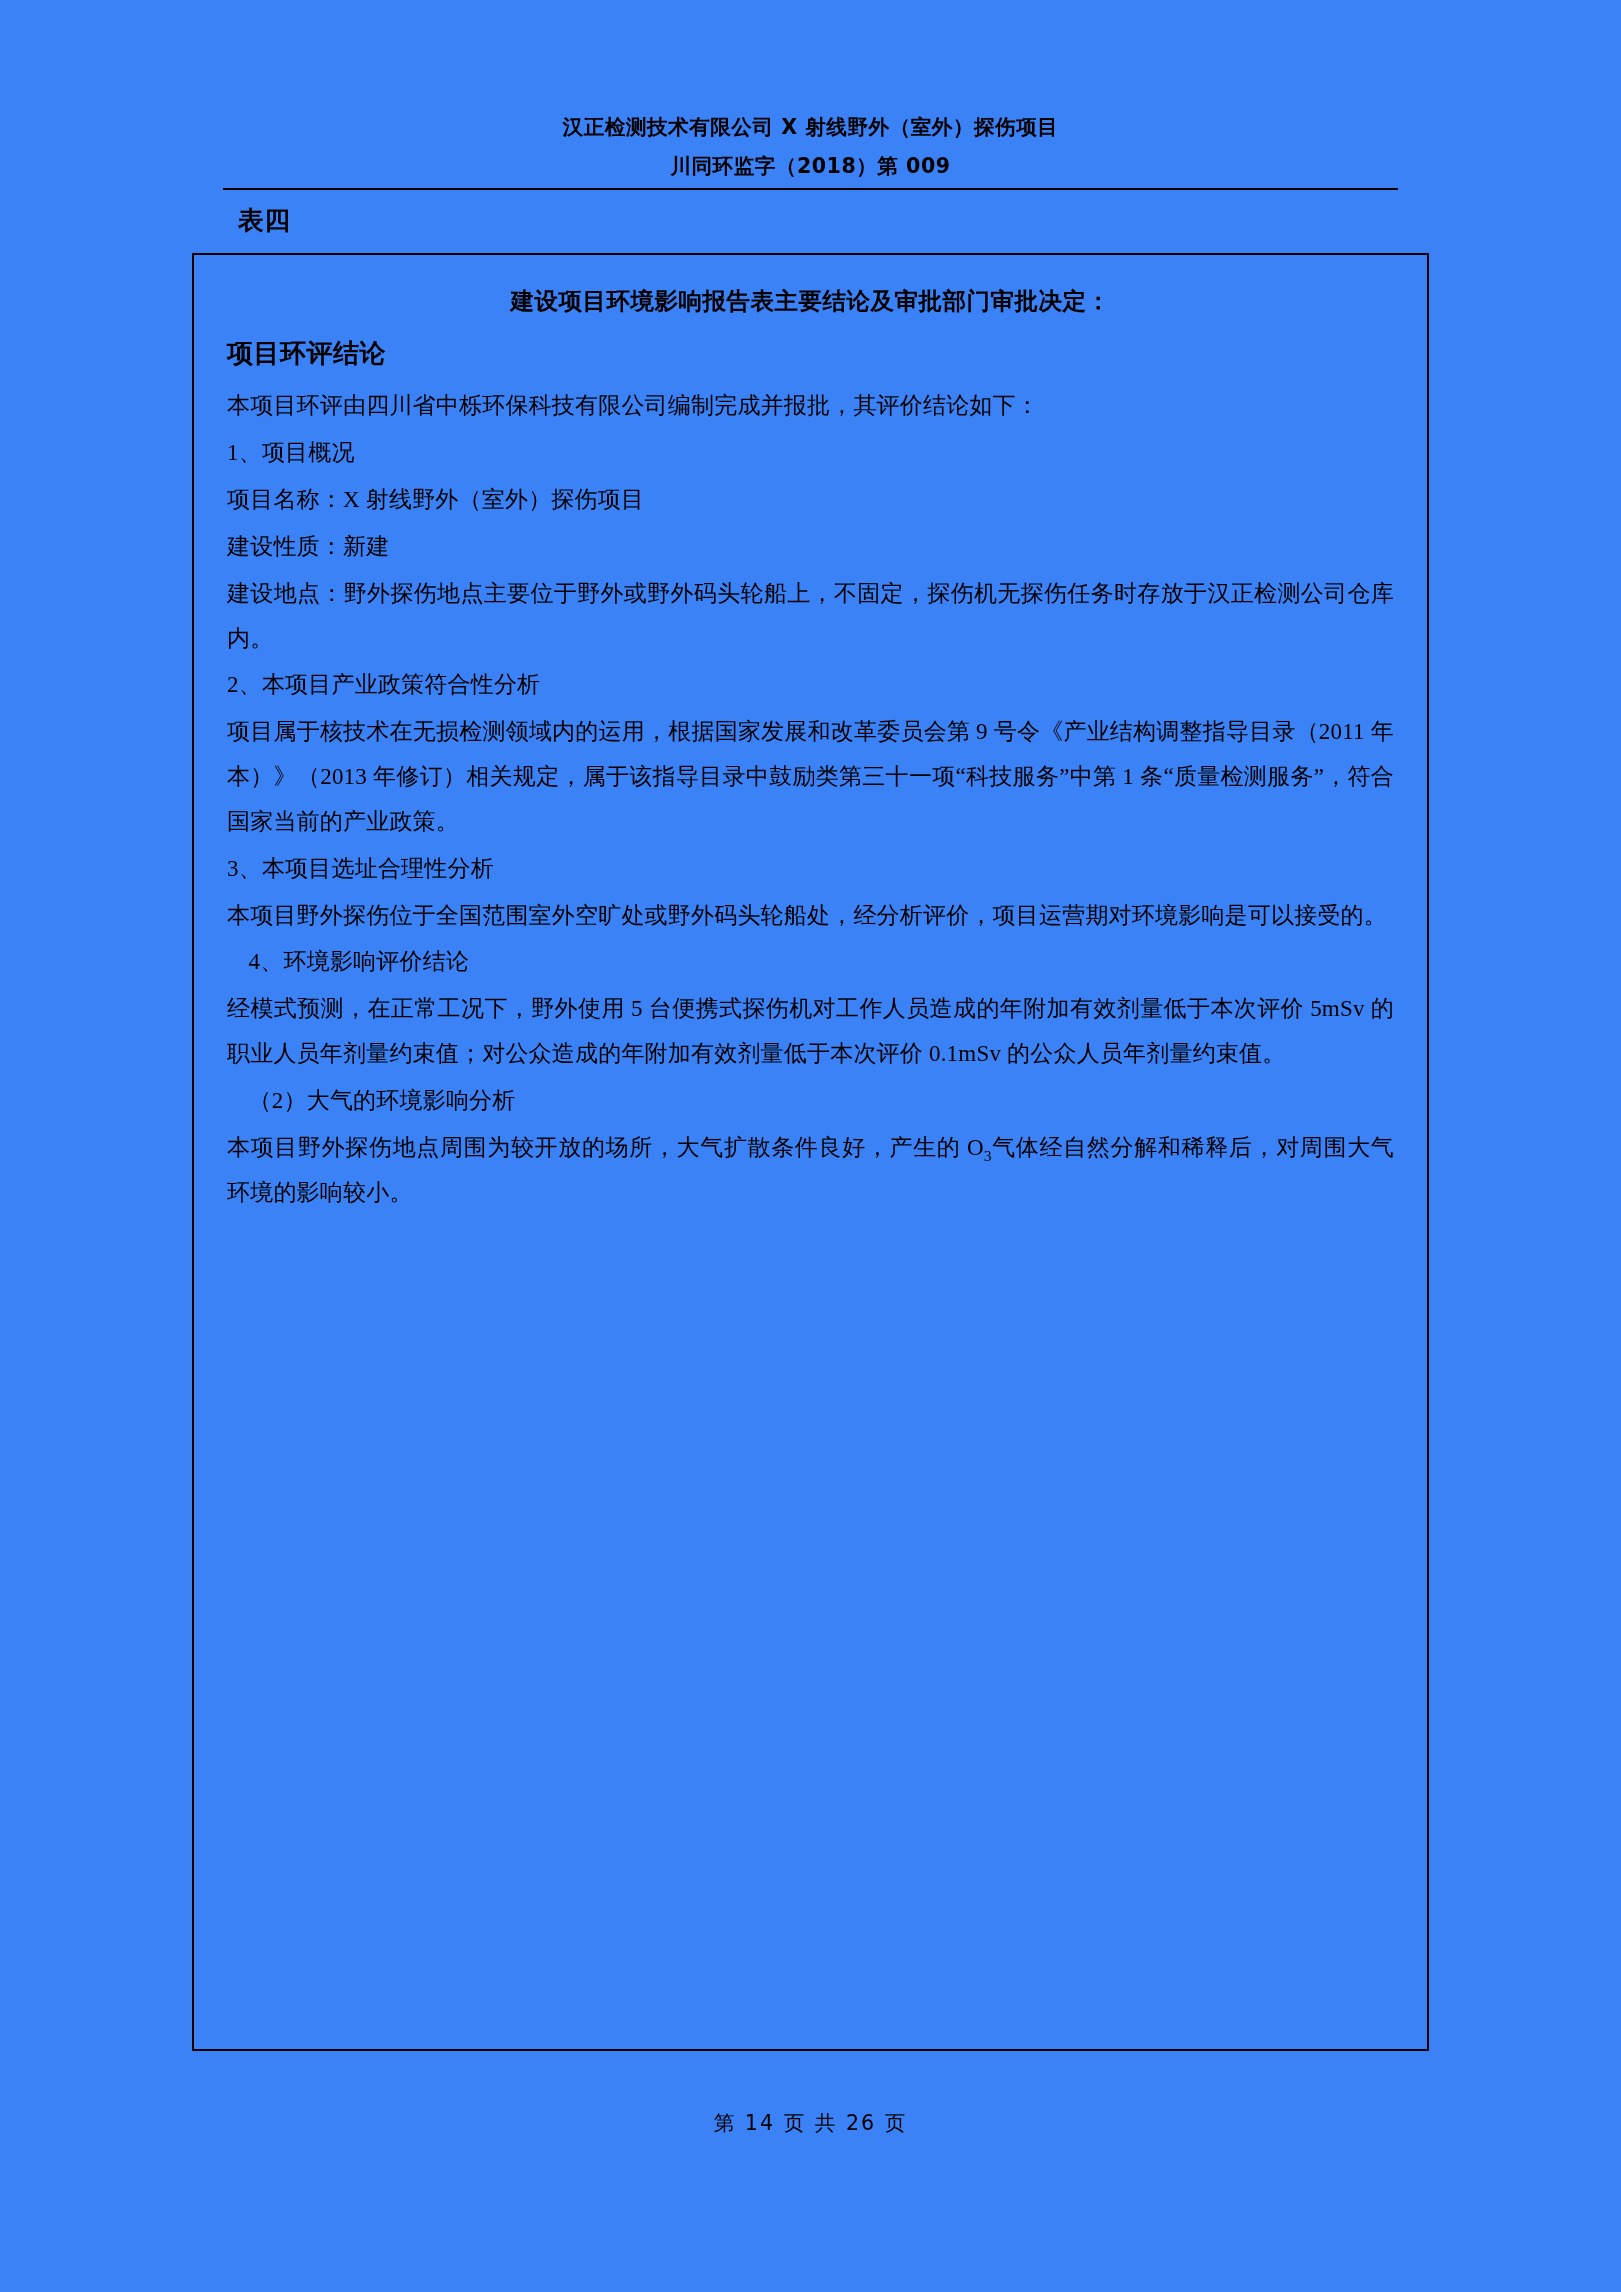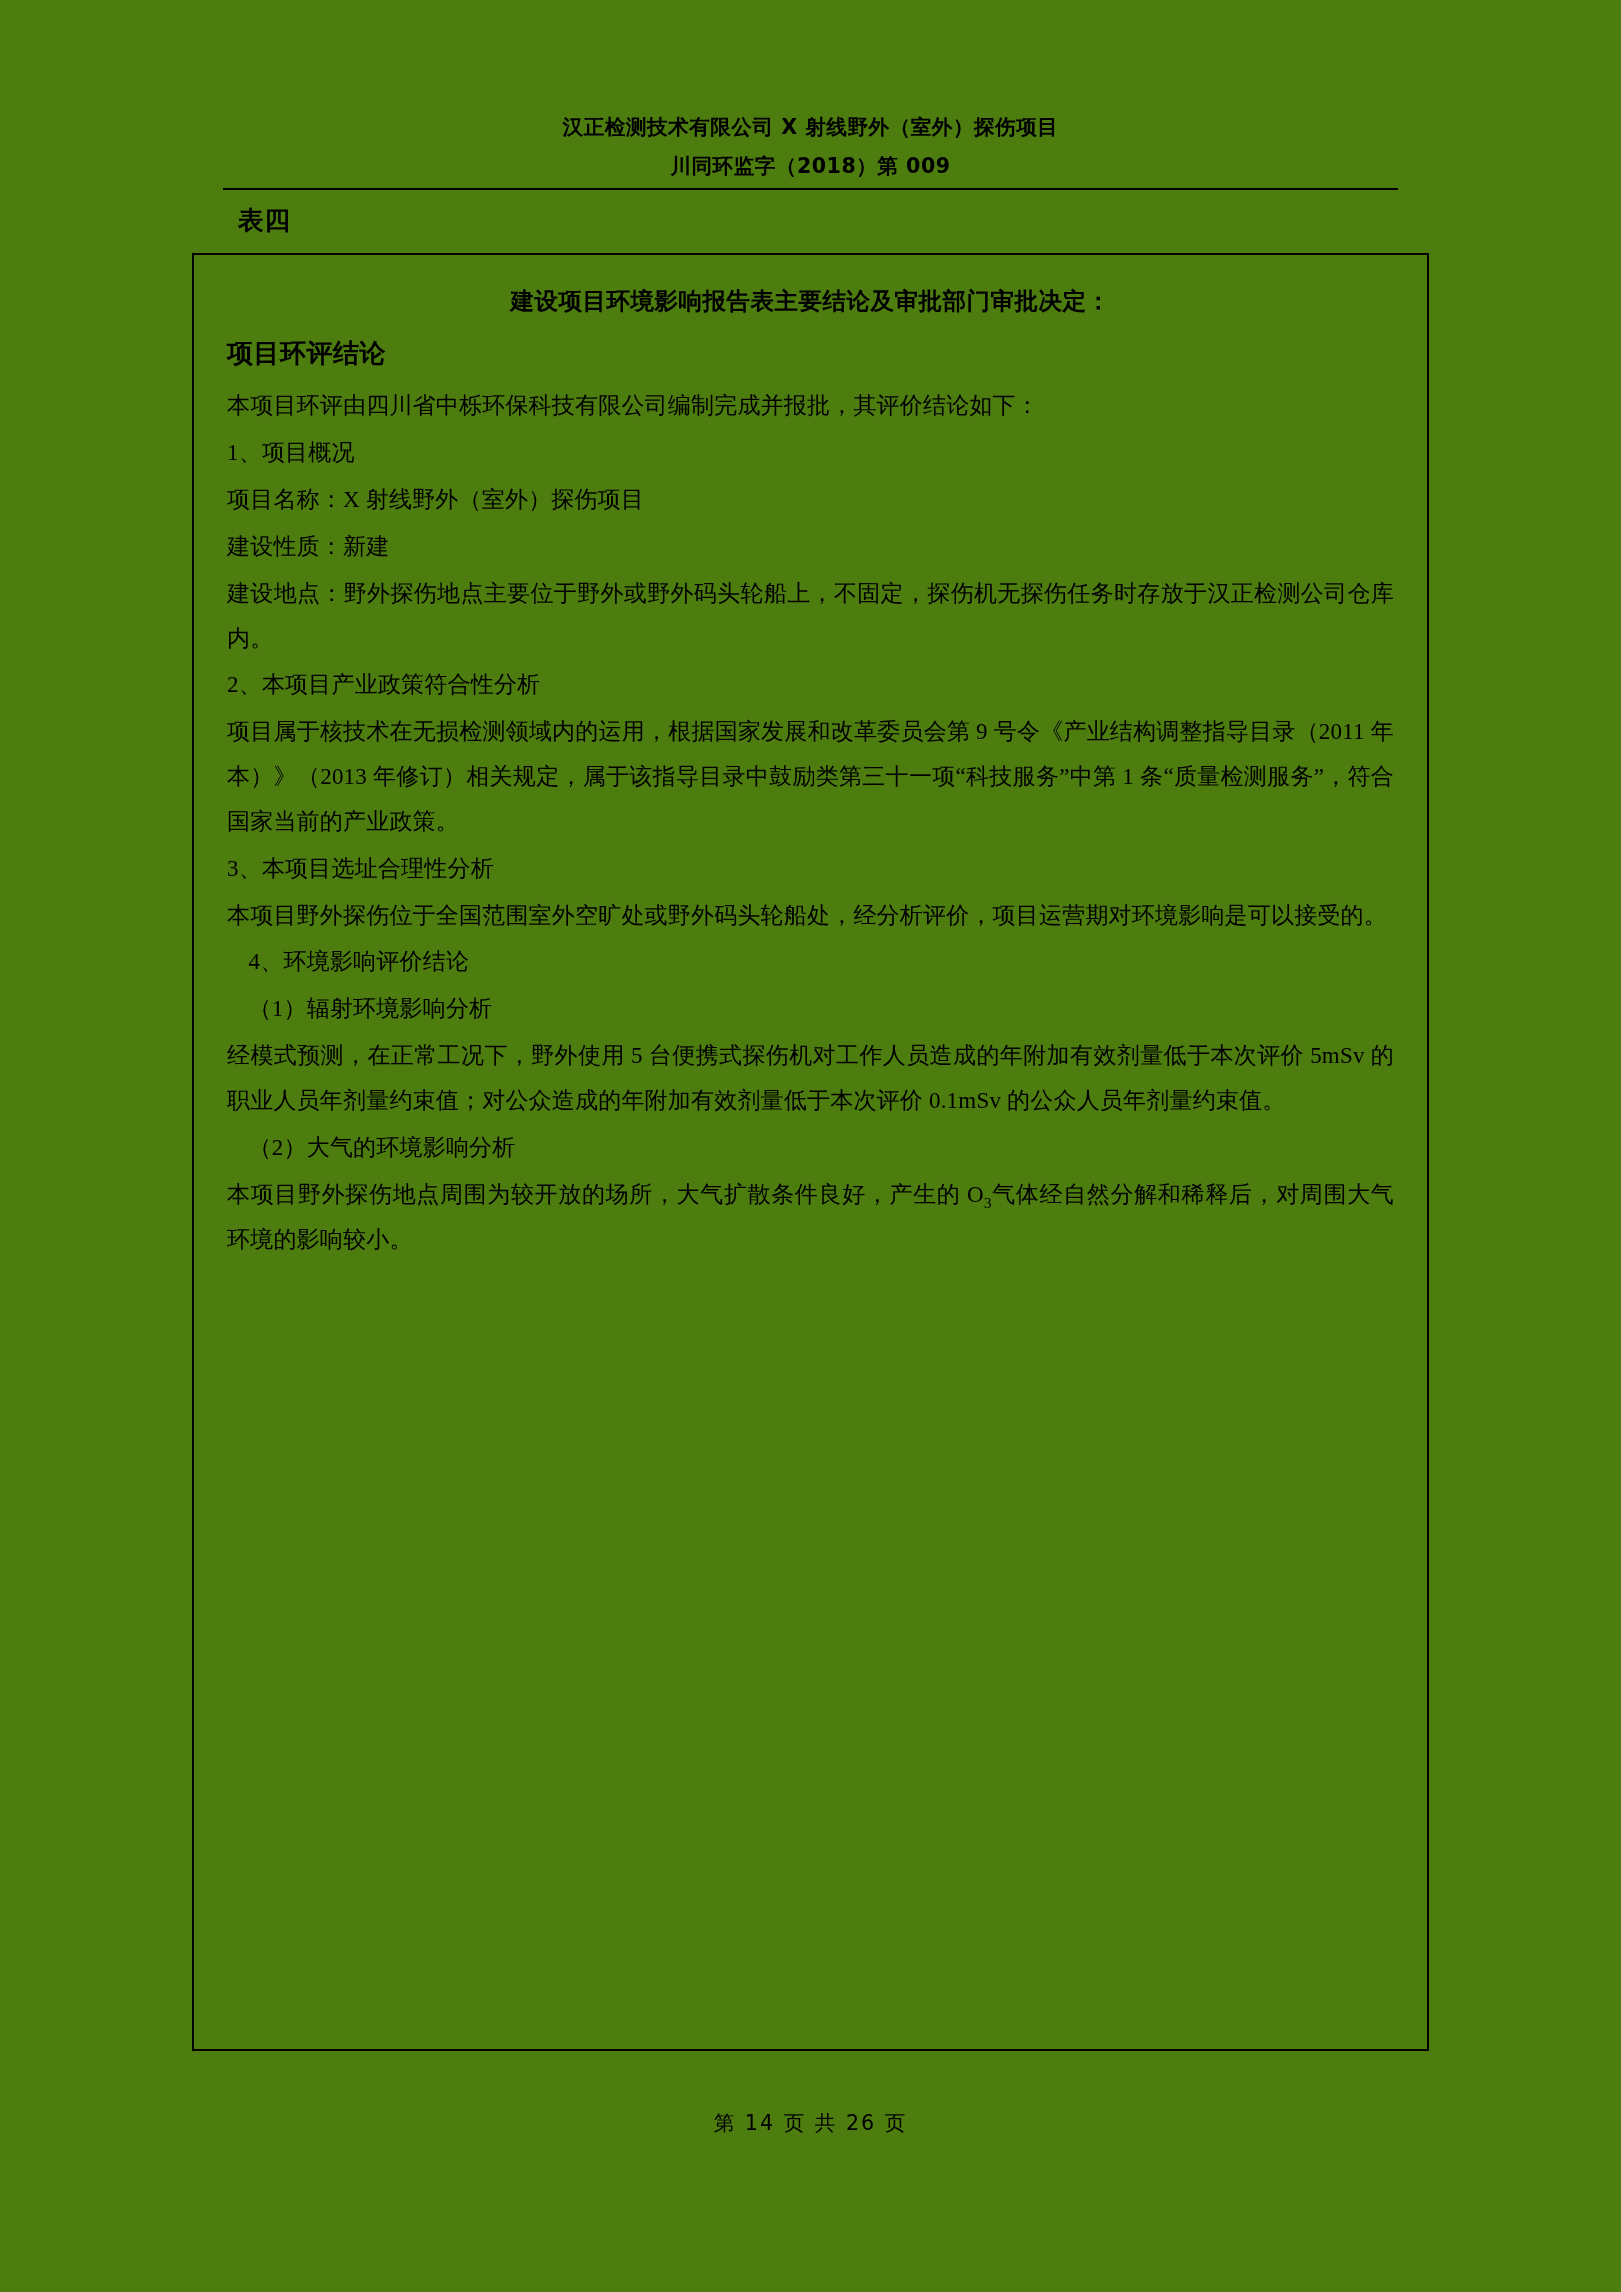--- a/index.html
+++ b/index.html
@@ -4,21 +4,21 @@
 <style>
   html, body {
     margin: 0;
     padding: 0;
     background: #ffffff;
   }
   .page {
     width: 1621px;
     height: 2293px;
     position: relative;
-    background: #4d7c0f;
+    background: #3b82f6;
     box-sizing: border-box;
     font-family: "Liberation Serif", "DejaVu Serif", serif;
     color: #000000;
     overflow: hidden;
   }
 
   
   .header {
     position: absolute;
     left: 0;
@@ -132,21 +132,20 @@
     <p class="body">本项目环评由四川省中栎环保科技有限公司编制完成并报批，其评价结论如下：</p>
     <p class="body">1、项目概况</p>
     <p class="body">项目名称：X 射线野外（室外）探伤项目</p>
     <p class="body">建设性质：新建</p>
     <p class="body">建设地点：野外探伤地点主要位于野外或野外码头轮船上，不固定，探伤机无探伤任务时存放于汉正检测公司仓库内。</p>
     <p class="body">2、本项目产业政策符合性分析</p>
     <p class="body">项目属于核技术在无损检测领域内的运用，根据国家发展和改革委员会第 9 号令《产业结构调整指导目录（2011 年本）》（2013 年修订）相关规定，属于该指导目录中鼓励类第三十一项“科技服务”中第 1 条“质量检测服务”，符合国家当前的产业政策。</p>
     <p class="body">3、本项目选址合理性分析</p>
     <p class="body">本项目野外探伤位于全国范围室外空旷处或野外码头轮船处，经分析评价，项目运营期对环境影响是可以接受的。</p>
     <p class="body pad-left">4、环境影响评价结论</p>
-    <p class="body pad-left">（1）辐射环境影响分析</p>
     <p class="body">经模式预测，在正常工况下，野外使用 5 台便携式探伤机对工作人员造成的年附加有效剂量低于本次评价 5mSv 的职业人员年剂量约束值；对公众造成的年附加有效剂量低于本次评价 0.1mSv 的公众人员年剂量约束值。</p>
     <p class="body pad-left">（2）大气的环境影响分析</p>
 
     <p class="body"><span>本项目野外探伤地点周围为较开放的场所，大气扩散条件良好，产生的 O</span><sub>3</sub><span>气体经自然分解和稀释后，对周围大气环境的影响较小。</span></p>
   </div>
 
   <div class="footer">第 14 页 共 26 页</div>
 
 </div>
 

